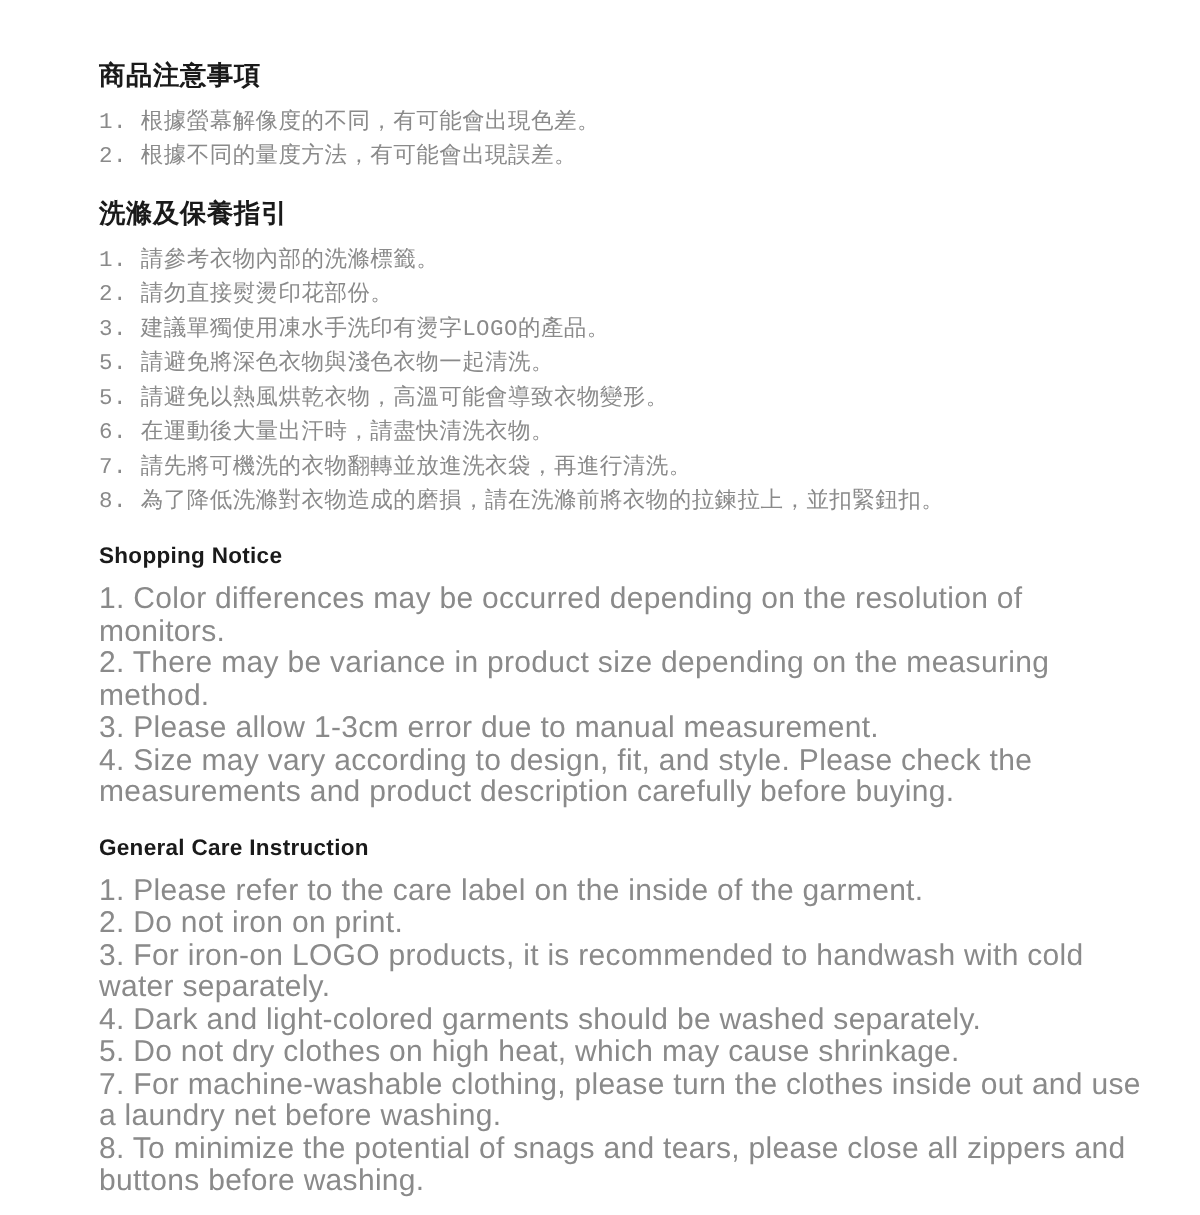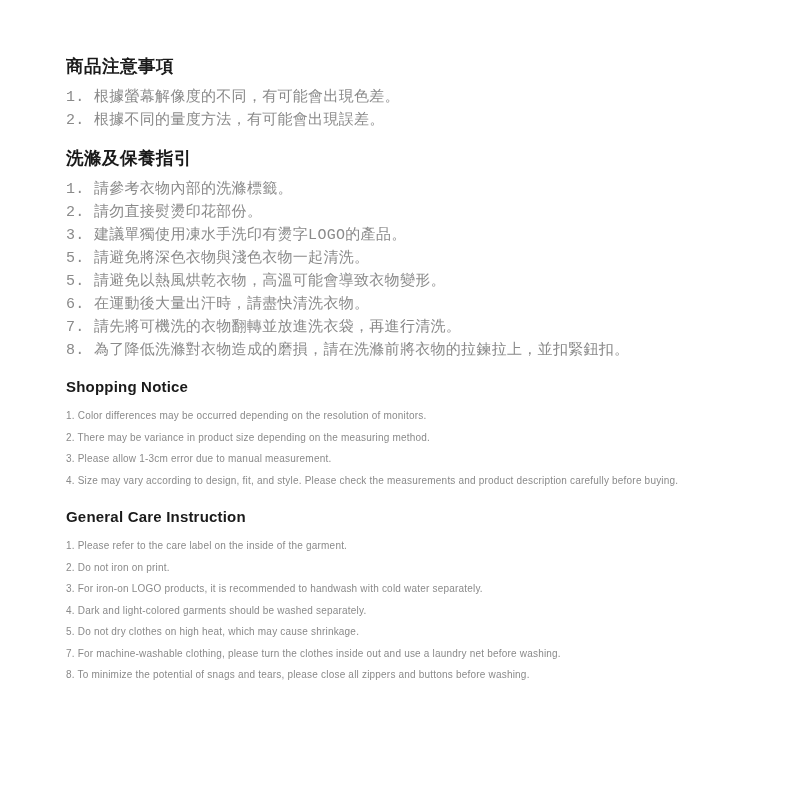--- a/index.html
+++ b/index.html
@@ -11,21 +11,21 @@
   .page {
     position: relative;
     width: 800px;
     height: 810px;
     background: #ffffff;
     overflow: hidden;
   }
   .content {
     position: absolute;
     left: 66px;
-    top: 55px;
+    top: 39px;
     width: 700px;
   }
   .section { display: block; }
   .heading {
     color: #1a1a1a;
     font-weight: 700;
   }
   .heading.cjk {
     font-size: 17.5px;
     line-height: 23px;
@@ -41,21 +41,21 @@
   .list { color: #8a8a8a; }
   .list.cjk {
     font-size: 15px;
     line-height: 23px;
     margin-bottom: 15px;
     letter-spacing: 0.3px;
     font-family: Liberation Mono, monospace;
   }
   .list.cjk.second { margin-bottom: 12px; }
   .list.latin {
-    font-size: 10px;
+    font-size: 20px;
     line-height: 21.5px;
     margin-bottom: 13px;
     letter-spacing: 0.2px;
   }
   .list .line { display: block; }
 </style>
 </head>
 <body>
 
 <div class="page">

